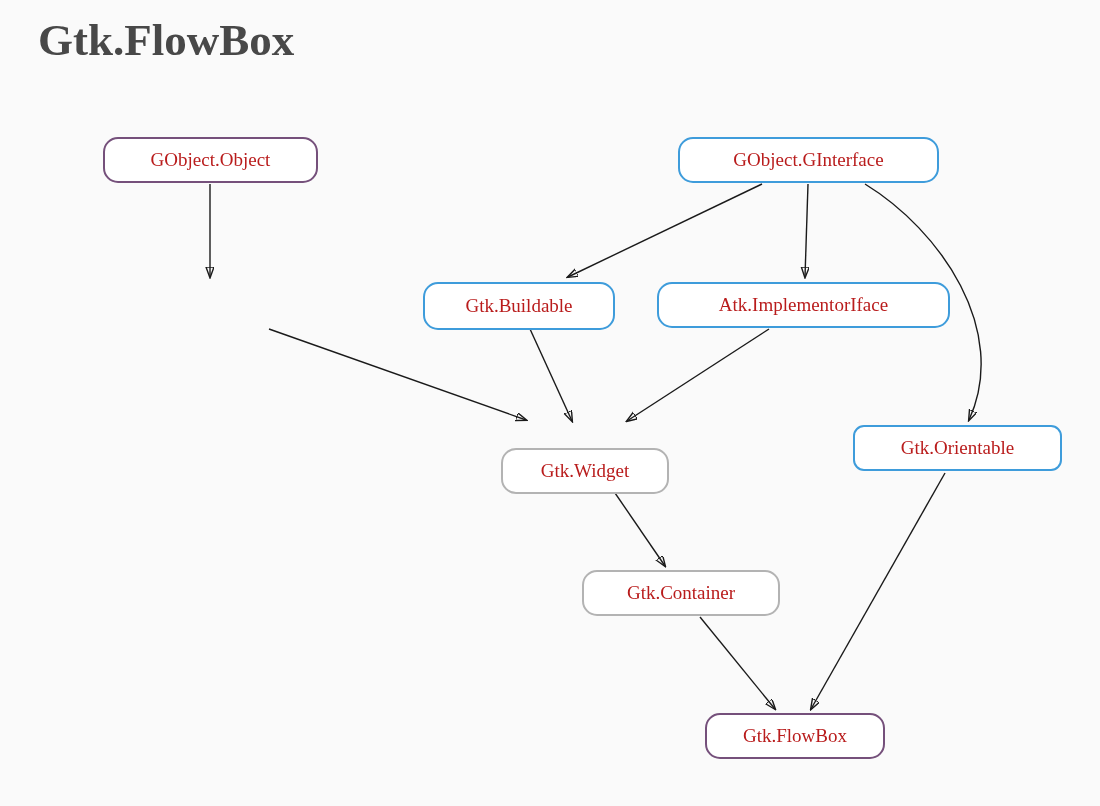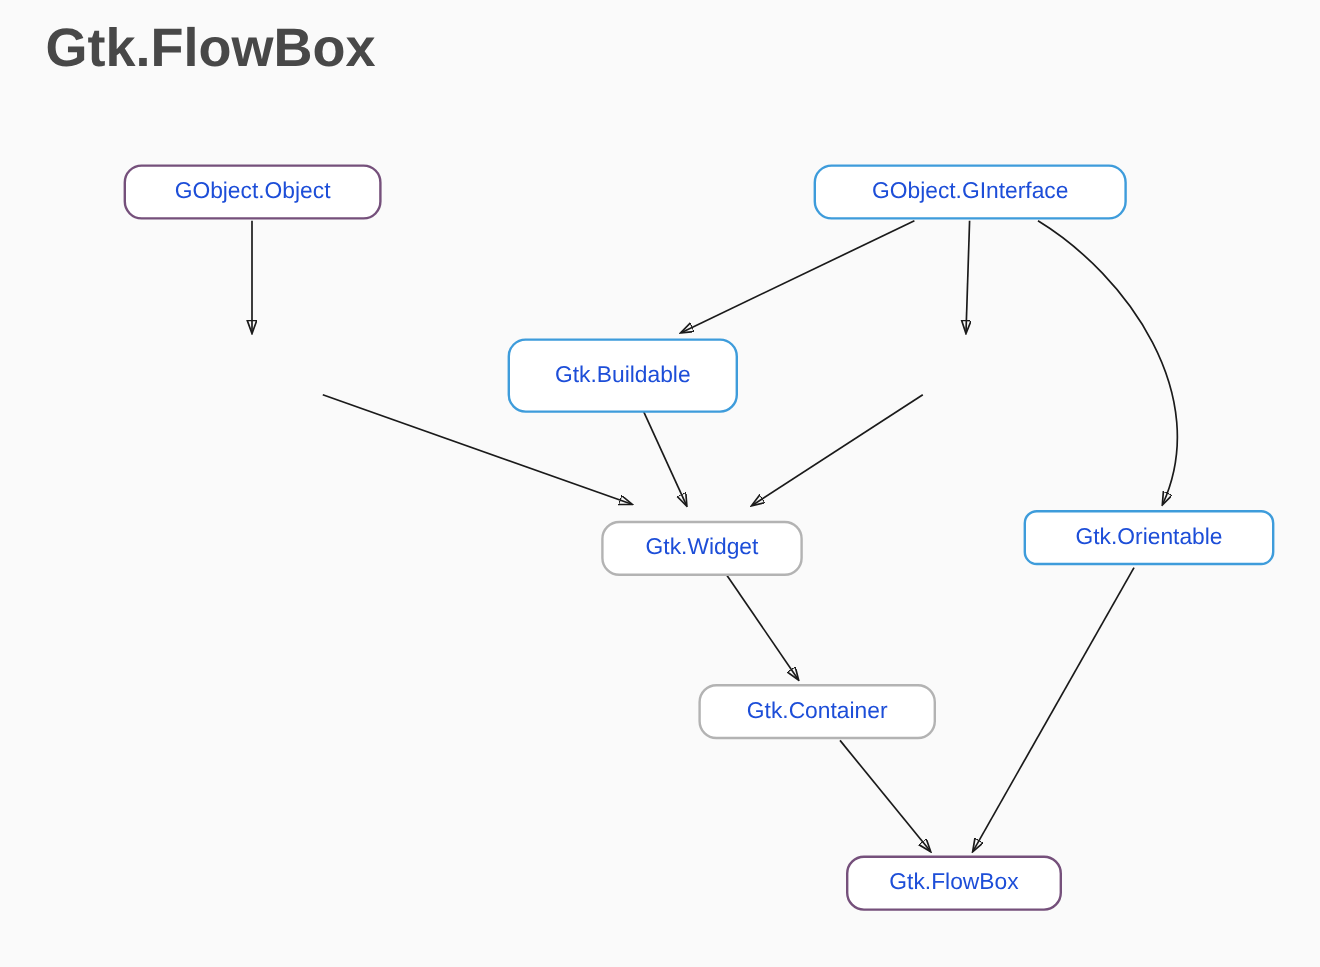--- a/index.html
+++ b/index.html
@@ -8,20 +8,21 @@
     width: 1100px;
     height: 806px;
     background: #fafafa;
     overflow: hidden;
     font-family: "Liberation Sans", "DejaVu Sans", sans-serif;
   }
   .canvas {
     position: relative;
     width: 1100px;
     height: 806px;
+    font-family: Liberation Serif, serif;
   }
   .page-title {
     position: absolute;
     left: 38px;
     top: 14px;
     font-size: 45px;
     font-weight: 700;
     color: #484848;
     letter-spacing: 0px;
     margin: 0;
@@ -42,34 +43,34 @@
   .node {
     position: absolute;
     box-sizing: border-box;
     background: #ffffff;
     border: 2px solid #be185d;
     border-radius: 15px;
     display: flex;
     align-items: center;
     justify-content: center;
     font-size: 19px;
-    color: #1d4ed8;
+    color: #b91c1c;
     cursor: pointer;
   }
   .kind-class { border-color: #75507b; }
   .kind-interface { border-color: #3e9cdb; }
   .kind-plain { border-color: #b3b3b3; }
 
   
   #n-object           { left: 103px; top: 137px; width: 215px; height: 46px; }
   #n-ginterface       { left: 678px; top: 137px; width: 261px; height: 46px; }
   #n-initiallyunowned { left: 47px;  top: 282px; width: 323px; height: 46px; }
-  #n-buildable        { left: 423px; top: 282px; width: 192px; height: 62px; }
+  #n-buildable        { left: 423px; top: 282px; width: 192px; height: 48px; }
   #n-implementoriface { left: 657px; top: 282px; width: 293px; height: 46px; }
-  #n-widget           { left: 501px; top: 434px; width: 168px; height: 46px; }
+  #n-widget           { left: 501px; top: 448px; width: 168px; height: 46px; }
   #n-orientable       { left: 853px; top: 425px; width: 209px; height: 46px; border-radius: 11px; }
   #n-container        { left: 582px; top: 570px; width: 198px; height: 46px; align-items: center; }
   #n-flowbox          { left: 705px; top: 713px; width: 180px; height: 46px; }
 </style>
 </head>
 <body>
 
 <div class="canvas">
 
   <h1 class="page-title">Gtk.FlowBox</h1>
@@ -98,20 +99,23 @@
 
   <div id="n-ginterface" class="node kind-interface">
     <span>GObject.GInterface</span>
   </div>
 
 
   <div id="n-buildable" class="node kind-interface">
     <span>Gtk.Buildable</span>
   </div>
 
+  <div id="n-implementoriface" class="node kind-interface">
+    <span>Atk.ImplementorIface</span>
+  </div>
 
   <div id="n-widget" class="node kind-plain">
     <span>Gtk.Widget</span>
   </div>
 
   <div id="n-orientable" class="node kind-interface">
     <span>Gtk.Orientable</span>
   </div>
 
   <div id="n-container" class="node kind-plain">

